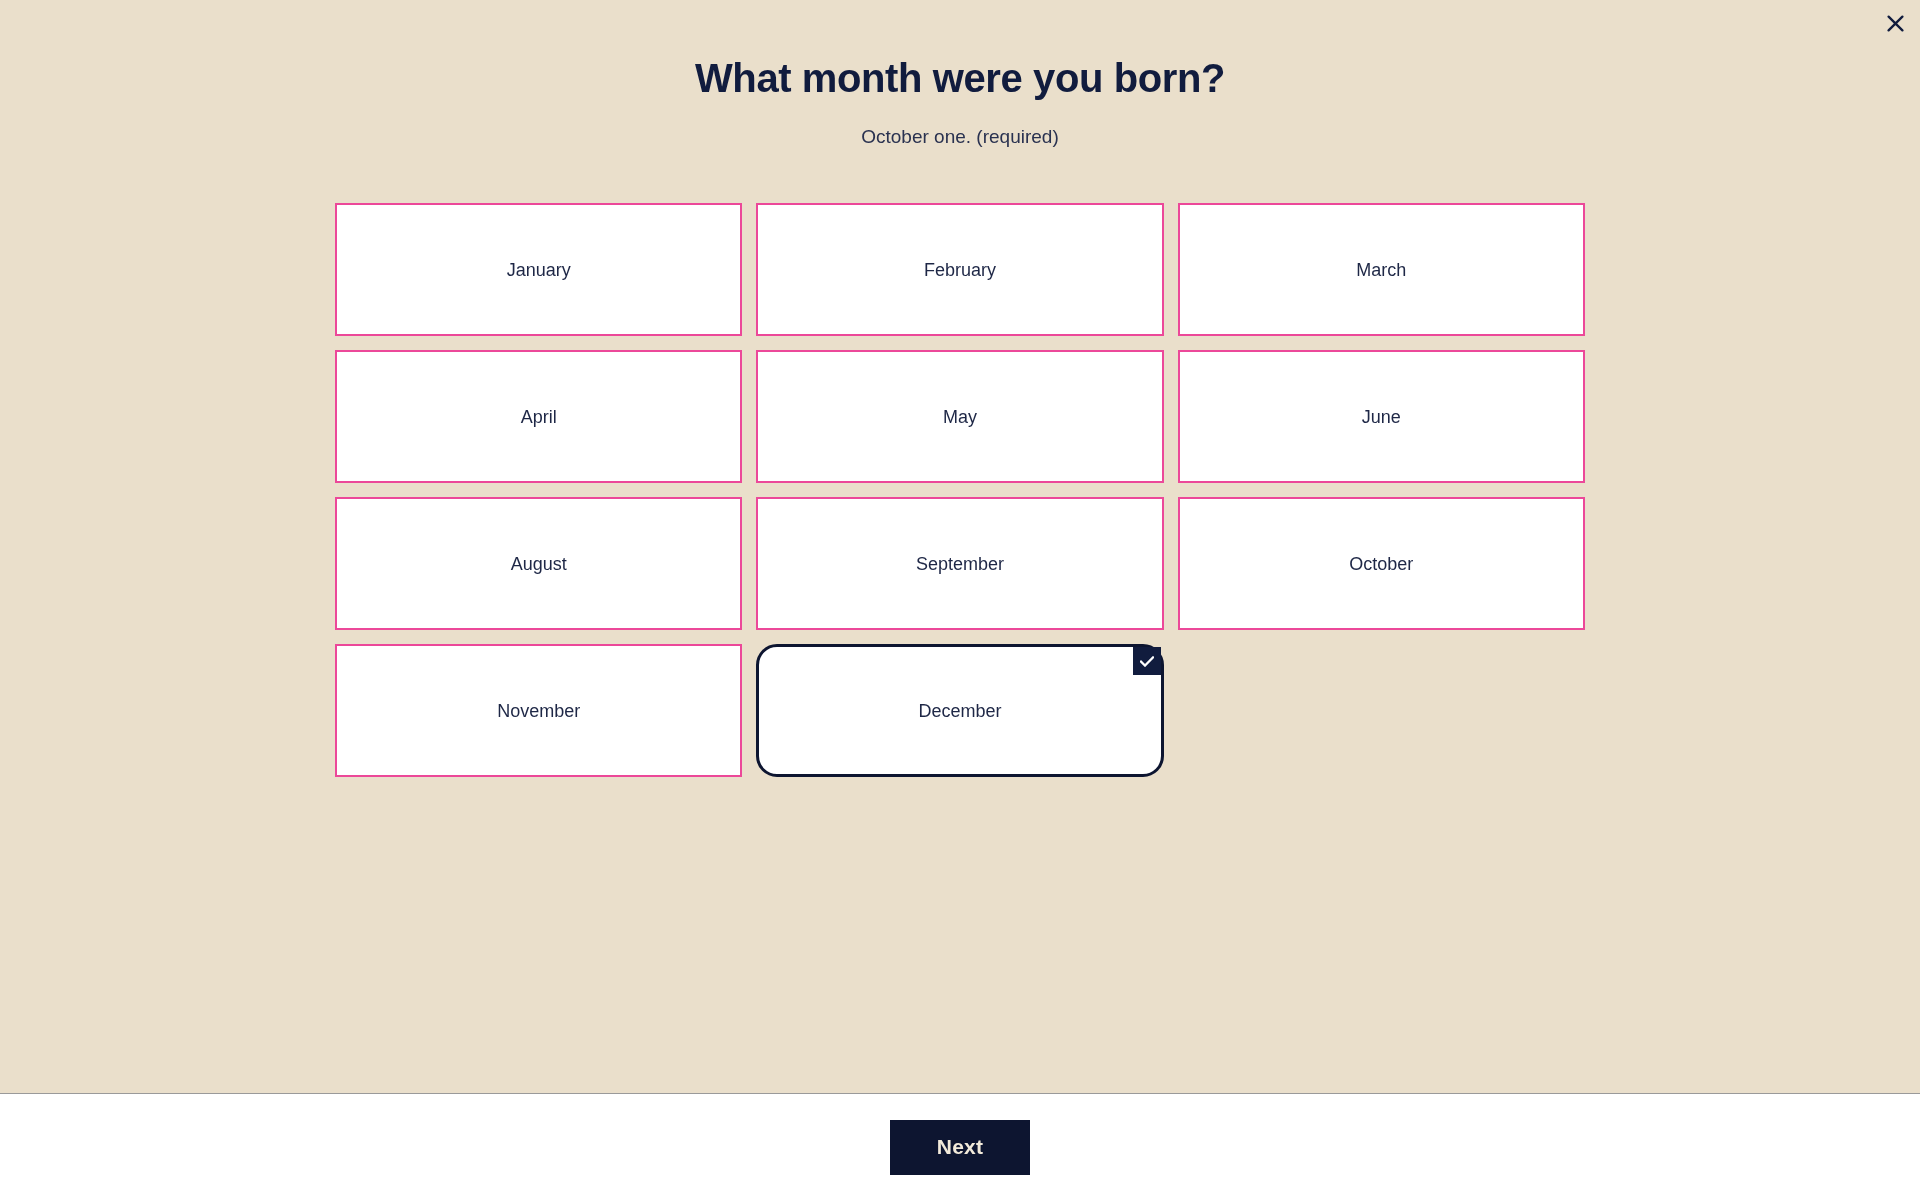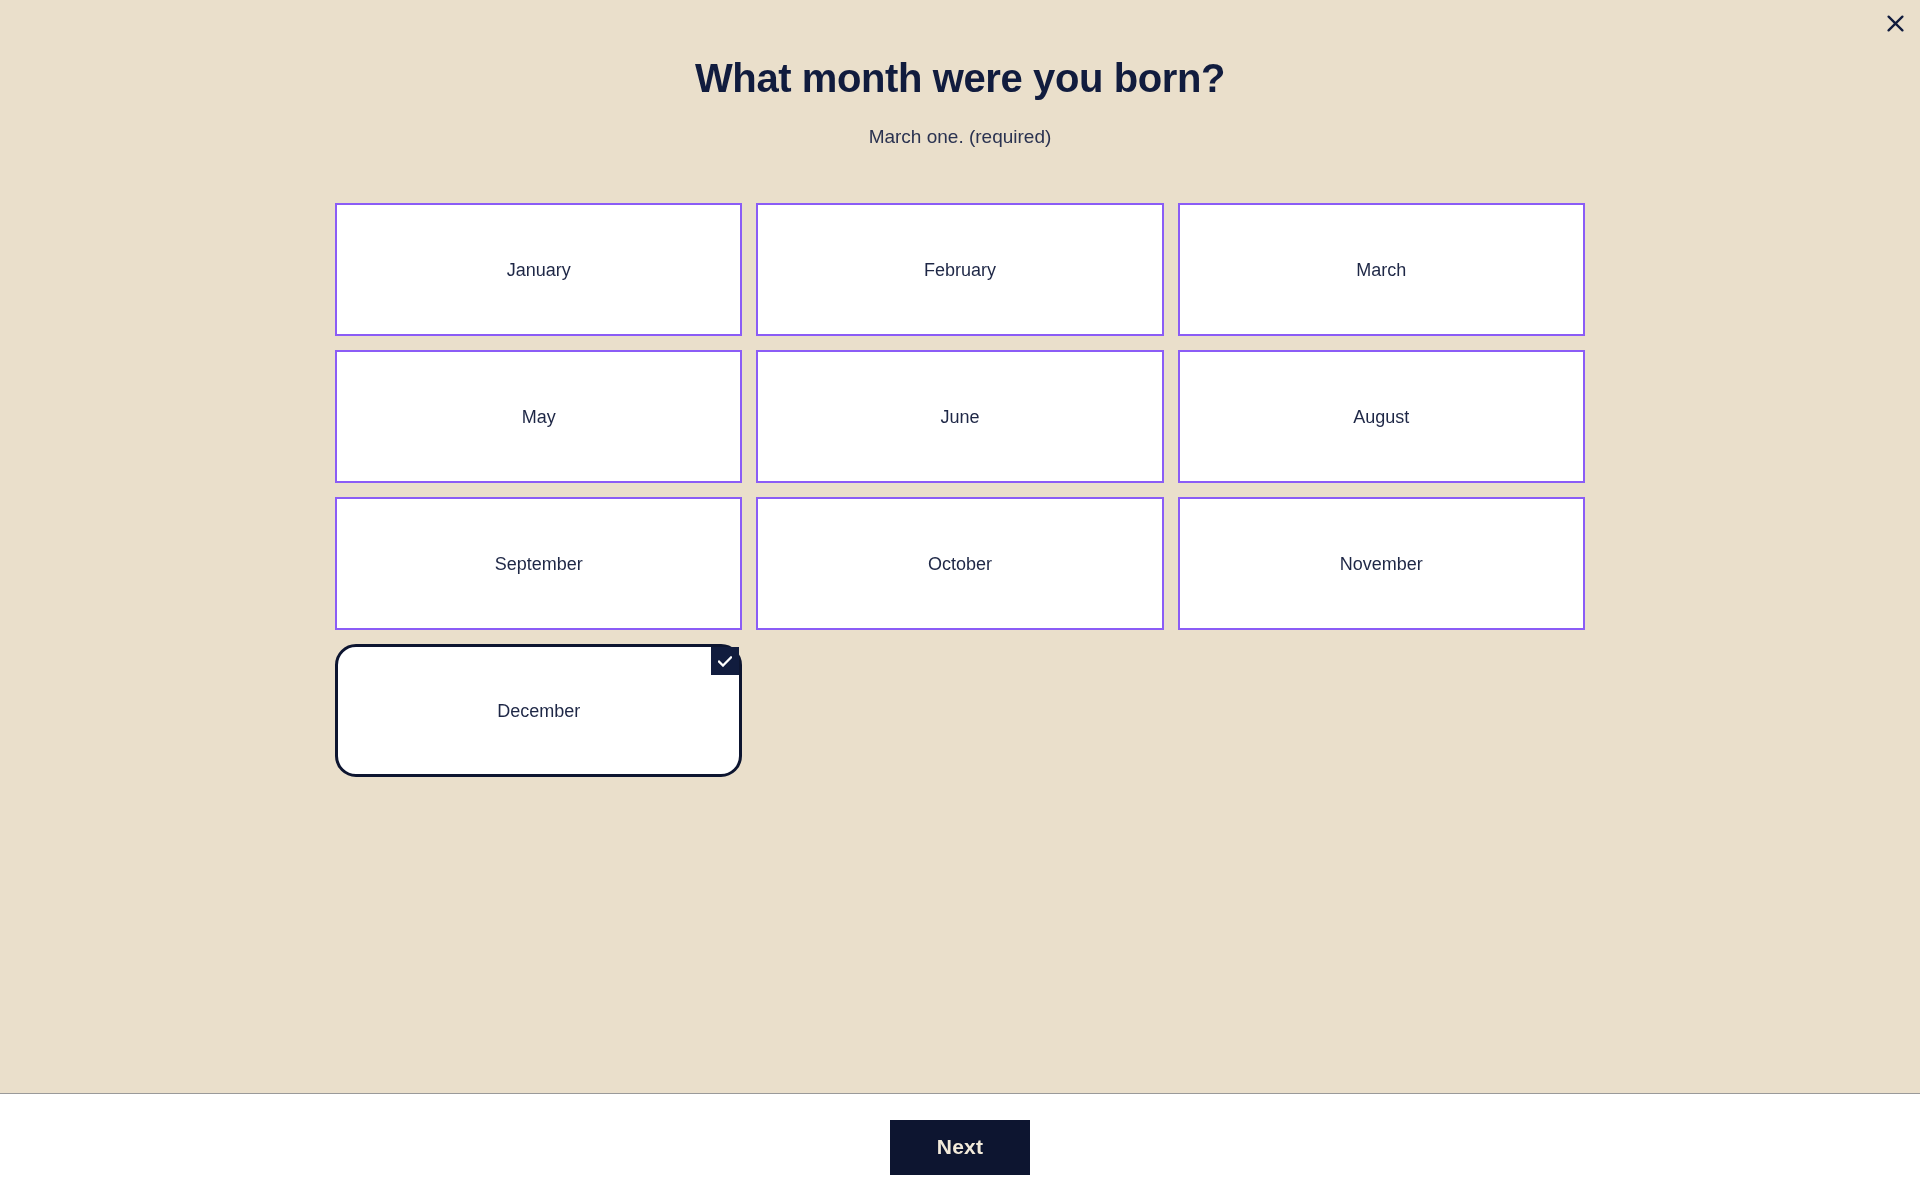--- a/index.html
+++ b/index.html
@@ -83,21 +83,21 @@
     width: 1250px;
     display: grid;
     grid-template-columns: repeat(3, 1fr);
     gap: 14px 14px;
   }
 
   .option-card {
     position: relative;
     height: 133px;
     background: #FFFFFF;
-    border: 2px solid #8b5cf6;
+    border: 2px solid #ec4899;
     box-sizing: border-box;
     display: flex;
     align-items: center;
     justify-content: center;
     cursor: pointer;
     padding: 0;
     font-family: inherit;
     outline: none;
   }
 
@@ -170,39 +170,43 @@
         <path d="M1.6 1.6 L15.4 15.4 M15.4 1.6 L1.6 15.4" stroke="#111C3E" stroke-width="2.3" stroke-linecap="round"></path>
       </svg>
     </span>
   </button>
 
   <div class="question-area">
     <div class="question-inner">
 
       <h1 class="question-title">What month were you born?</h1>
 
-      <p class="question-subtitle">March one. (required)</p>
+      <p class="question-subtitle">October one. (required)</p>
 
       <div class="options-grid">
 
         <button class="option-card">
           <span class="option-label">January</span>
 
         </button>
 
         <button class="option-card">
           <span class="option-label">February</span>
 
         </button>
 
         <button class="option-card">
           <span class="option-label">March</span>
 
         </button>
 
+        <button class="option-card">
+          <span class="option-label">April</span>
+
+        </button>
 
         <button class="option-card">
           <span class="option-label">May</span>
 
         </button>
 
         <button class="option-card">
           <span class="option-label">June</span>
 
         </button>

